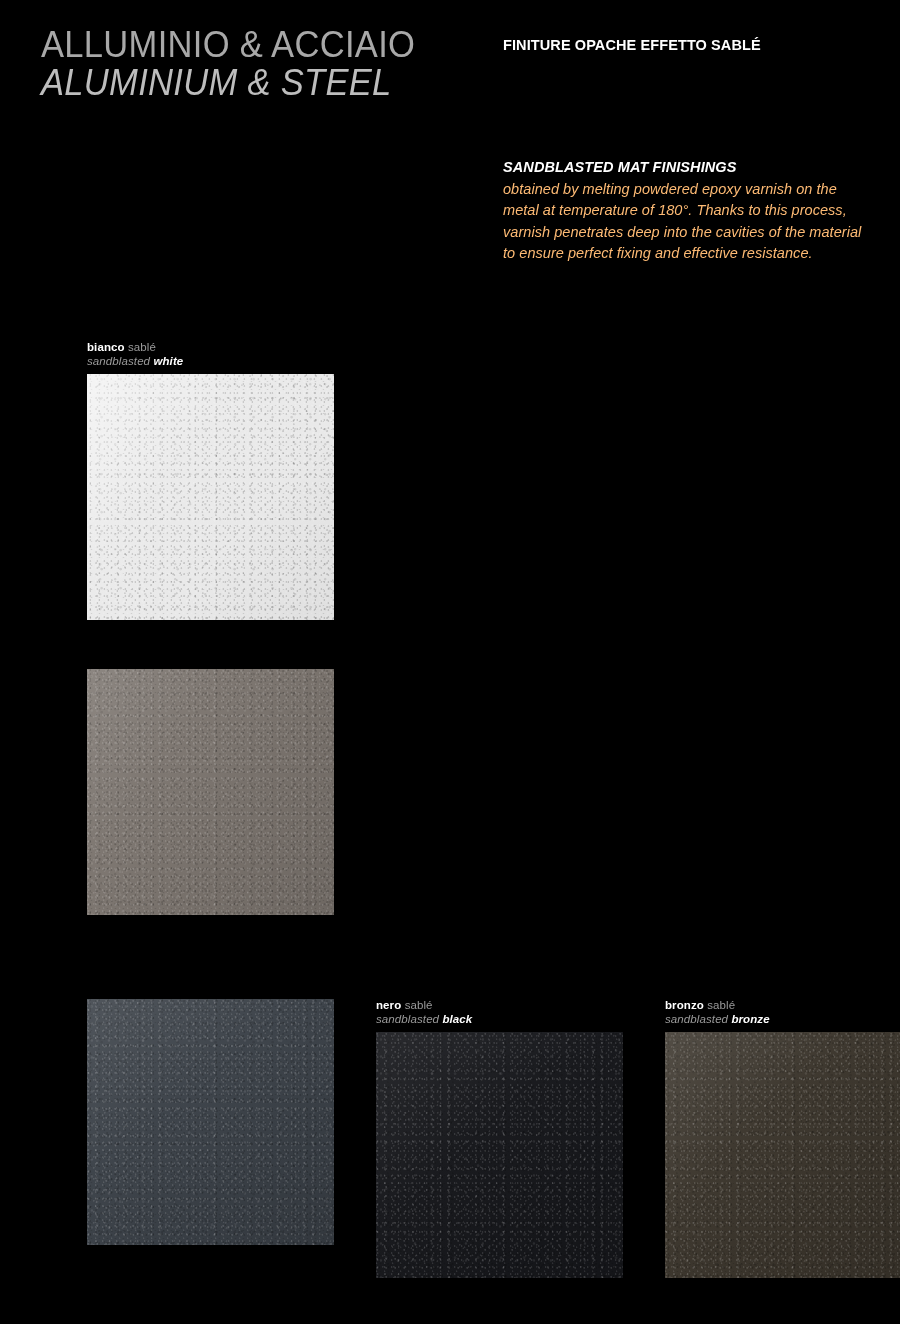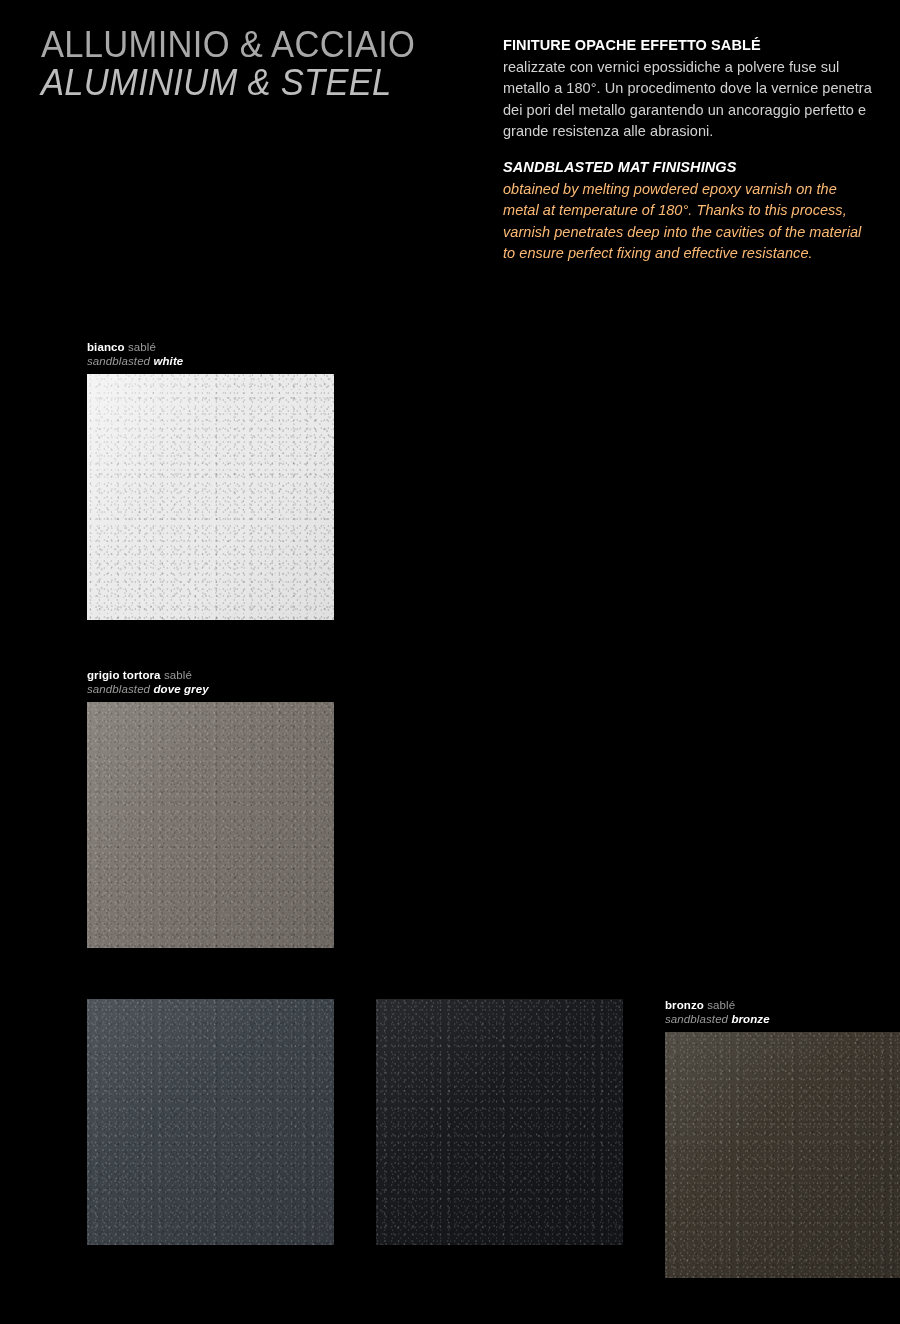--- a/index.html
+++ b/index.html
@@ -188,61 +188,60 @@
 </head>
 <body style="background-color: rgb(0, 0, 0);">
 
 <div id="page-title">
   <span class="title-it" style="color: rgb(168, 168, 168);">ALLUMINIO &amp; ACCIAIO</span>
   <span class="title-en">ALUMINIUM &amp; STEEL</span>
 </div>
 
 <div class="intro-block" id="intro-it">
   <span class="intro-heading">FINITURE OPACHE EFFETTO SABLÉ</span>
-  <span class="intro-body">realizzate con vernici epossidiche a polvere fuse sul metallo a 180°. Un procedimento dove la vernice penetra dei pori del metallo garantendo un ancoraggio perfetto e grande resistenza alle abrasioni.</span>
 </div>
 
 <div class="intro-block" id="intro-en">
   <span class="intro-heading">SANDBLASTED MAT FINISHINGS</span>
   <span class="intro-body">obtained by melting powdered epoxy varnish on the metal at temperature of 180°. Thanks to this process, varnish penetrates deep into the cavities of the material to ensure perfect fixing and effective resistance.</span>
 </div>
 
 <div class="swatch-group" style="left:40px; top:341px;">
   <div class="swatch-label">
     <span class="line line-it"><span class="name">bianco</span> <span class="suffix">sablé</span></span>
     <span class="line line-en"><span class="prefix">sandblasted</span> <span class="name">white</span></span>
   </div>
   <div class="swatch-tile" id="tile-bianco" style="width: 247px; height: 246px; background-color: rgb(233, 233, 233);">
     <span class="grain"></span>
     <span class="grain2"></span>
     <span class="sheen"></span>
   </div>
 </div>
 
 <div class="swatch-group" style="left:40px; top:669px;">
-  <div class="swatch-label">
-    <span class="line line-it"><span class="name">grigio tortora</span> <span class="suffix">sablé</span></span>
-    <span class="line line-en"><span class="prefix">sandblasted</span> <span class="name">dove grey</span></span>
-  </div>
   <div class="swatch-tile" id="tile-tortora" style="width: 247px; height: 246px; background-color: rgb(122, 115, 109);">
     <span class="grain"></span>
     <span class="grain2"></span>
     <span class="sheen"></span>
   </div>
 </div>
 
 <div class="swatch-group" style="left:40px; top:999px;">
   <div class="swatch-tile" id="tile-ardesia" style="width: 247px; height: 246px; background-color: rgb(59, 65, 72);">
     <span class="grain"></span>
     <span class="grain2"></span>
     <span class="sheen"></span>
   </div>
 </div>
 
 <div class="swatch-group" style="left:329px; top:999px;">
+  <div class="swatch-label">
+    <span class="line line-it"><span class="name">nero</span> <span class="suffix">sablé</span></span>
+    <span class="line line-en"><span class="prefix">sandblasted</span> <span class="name">black</span></span>
+  </div>
   <div class="swatch-tile" id="tile-nero" style="width: 247px; height: 246px; background-color: rgb(22, 23, 27);">
     <span class="grain"></span>
     <span class="grain2"></span>
     <span class="sheen"></span>
   </div>
 </div>
 
 <div class="swatch-group" style="left:618px; top:999px;">
   <div class="swatch-label">
     <span class="line line-it"><span class="name">bronzo</span> <span class="suffix">sablé</span></span>

